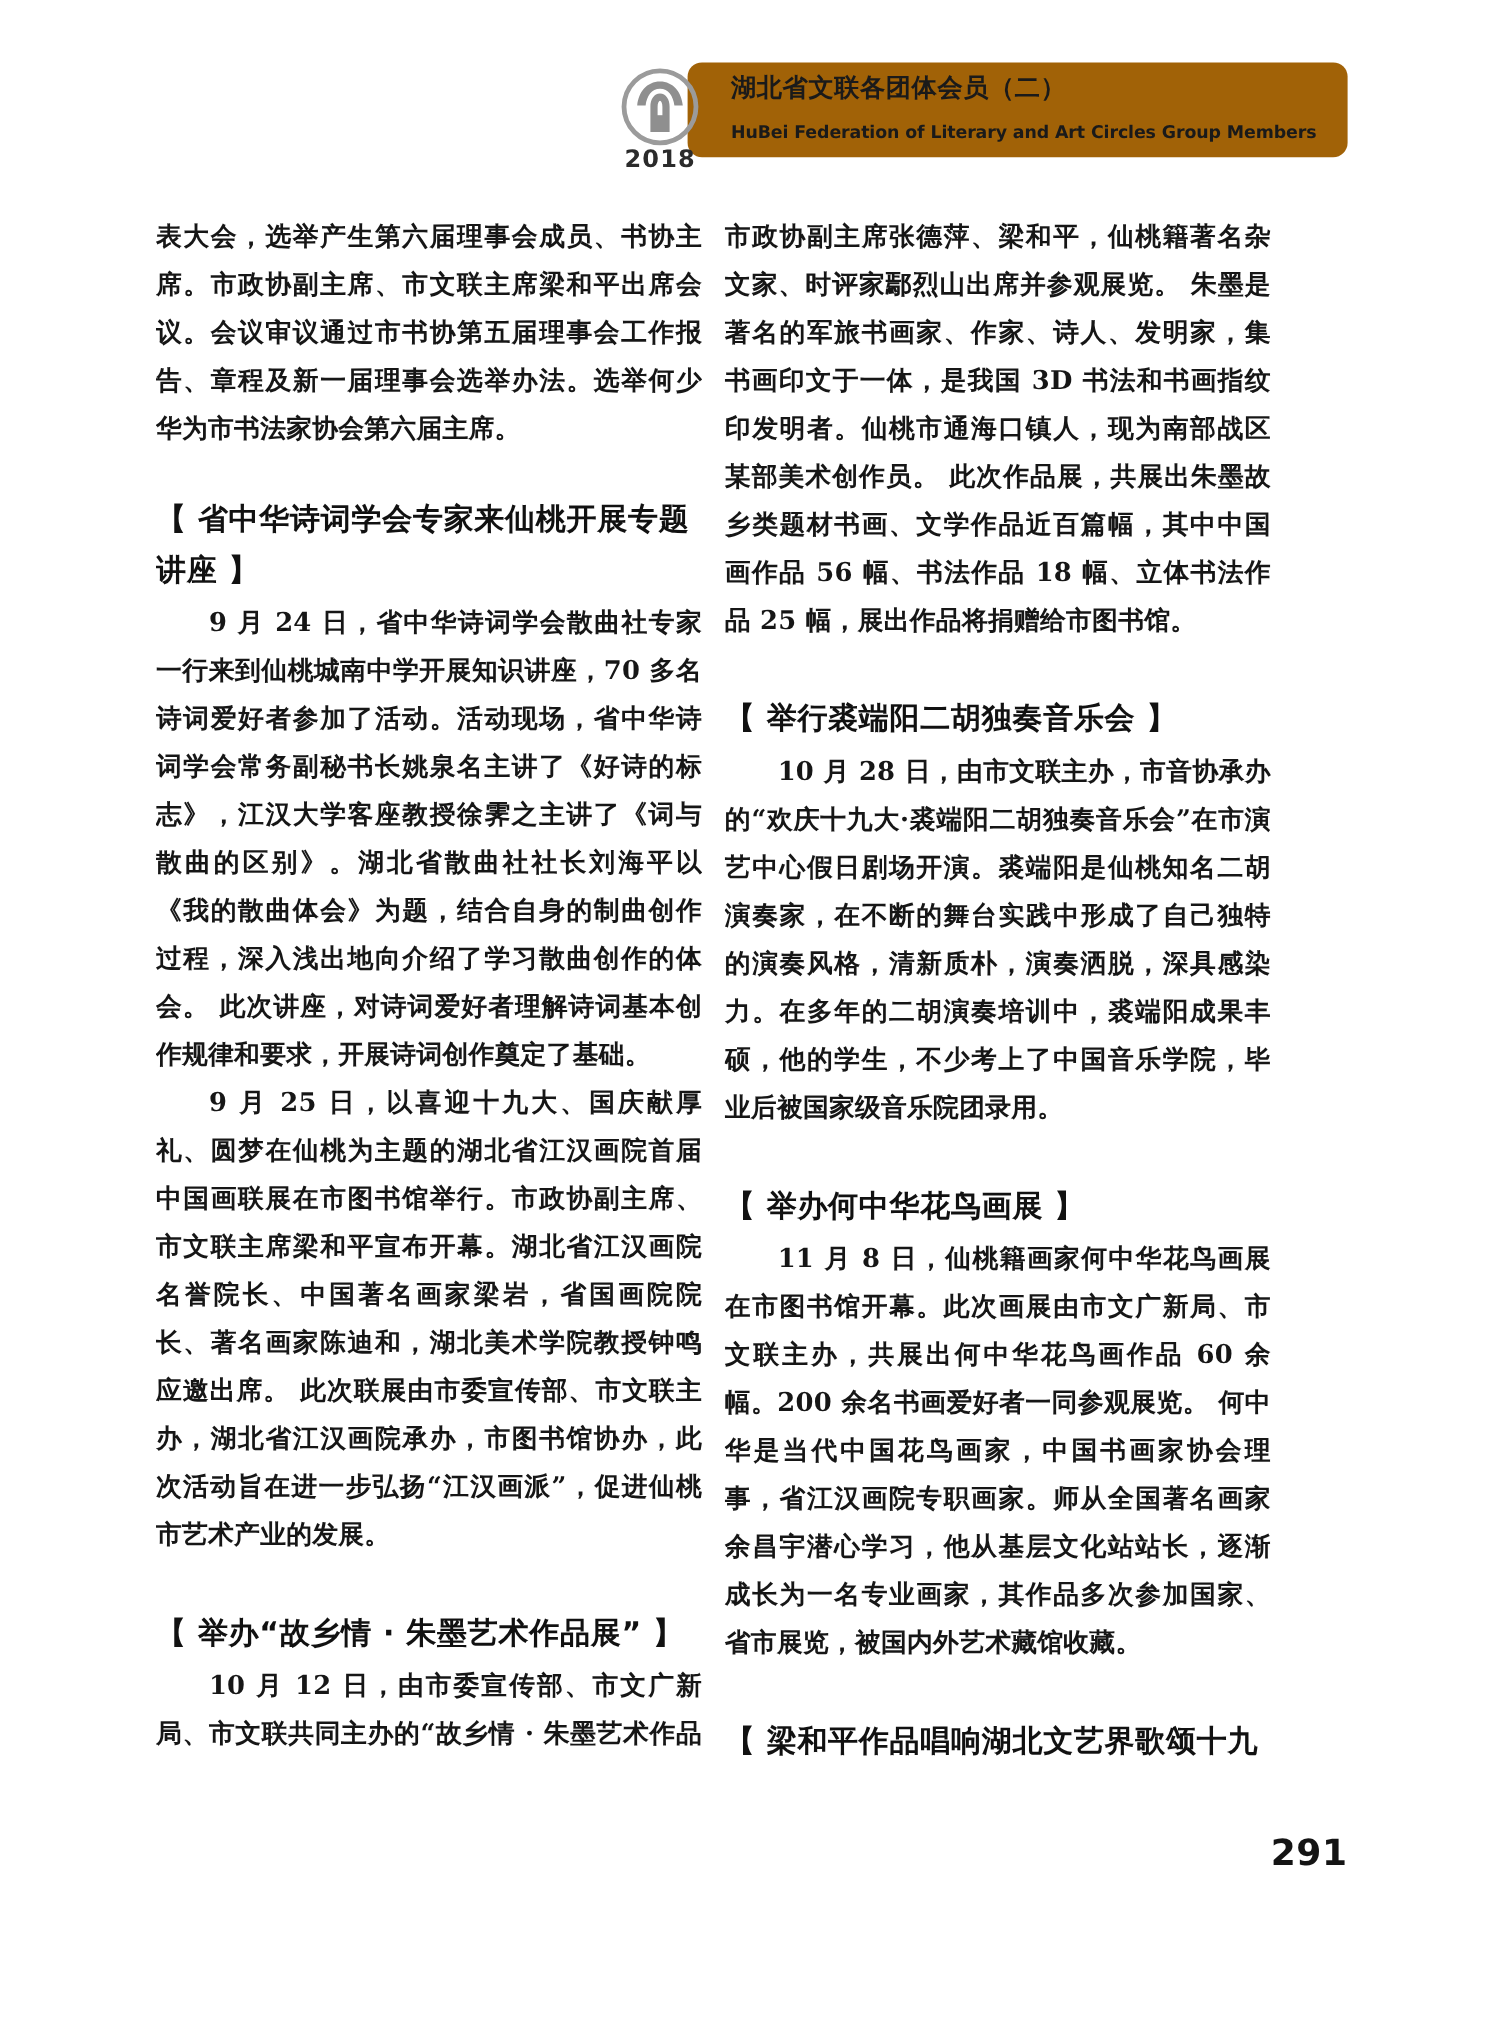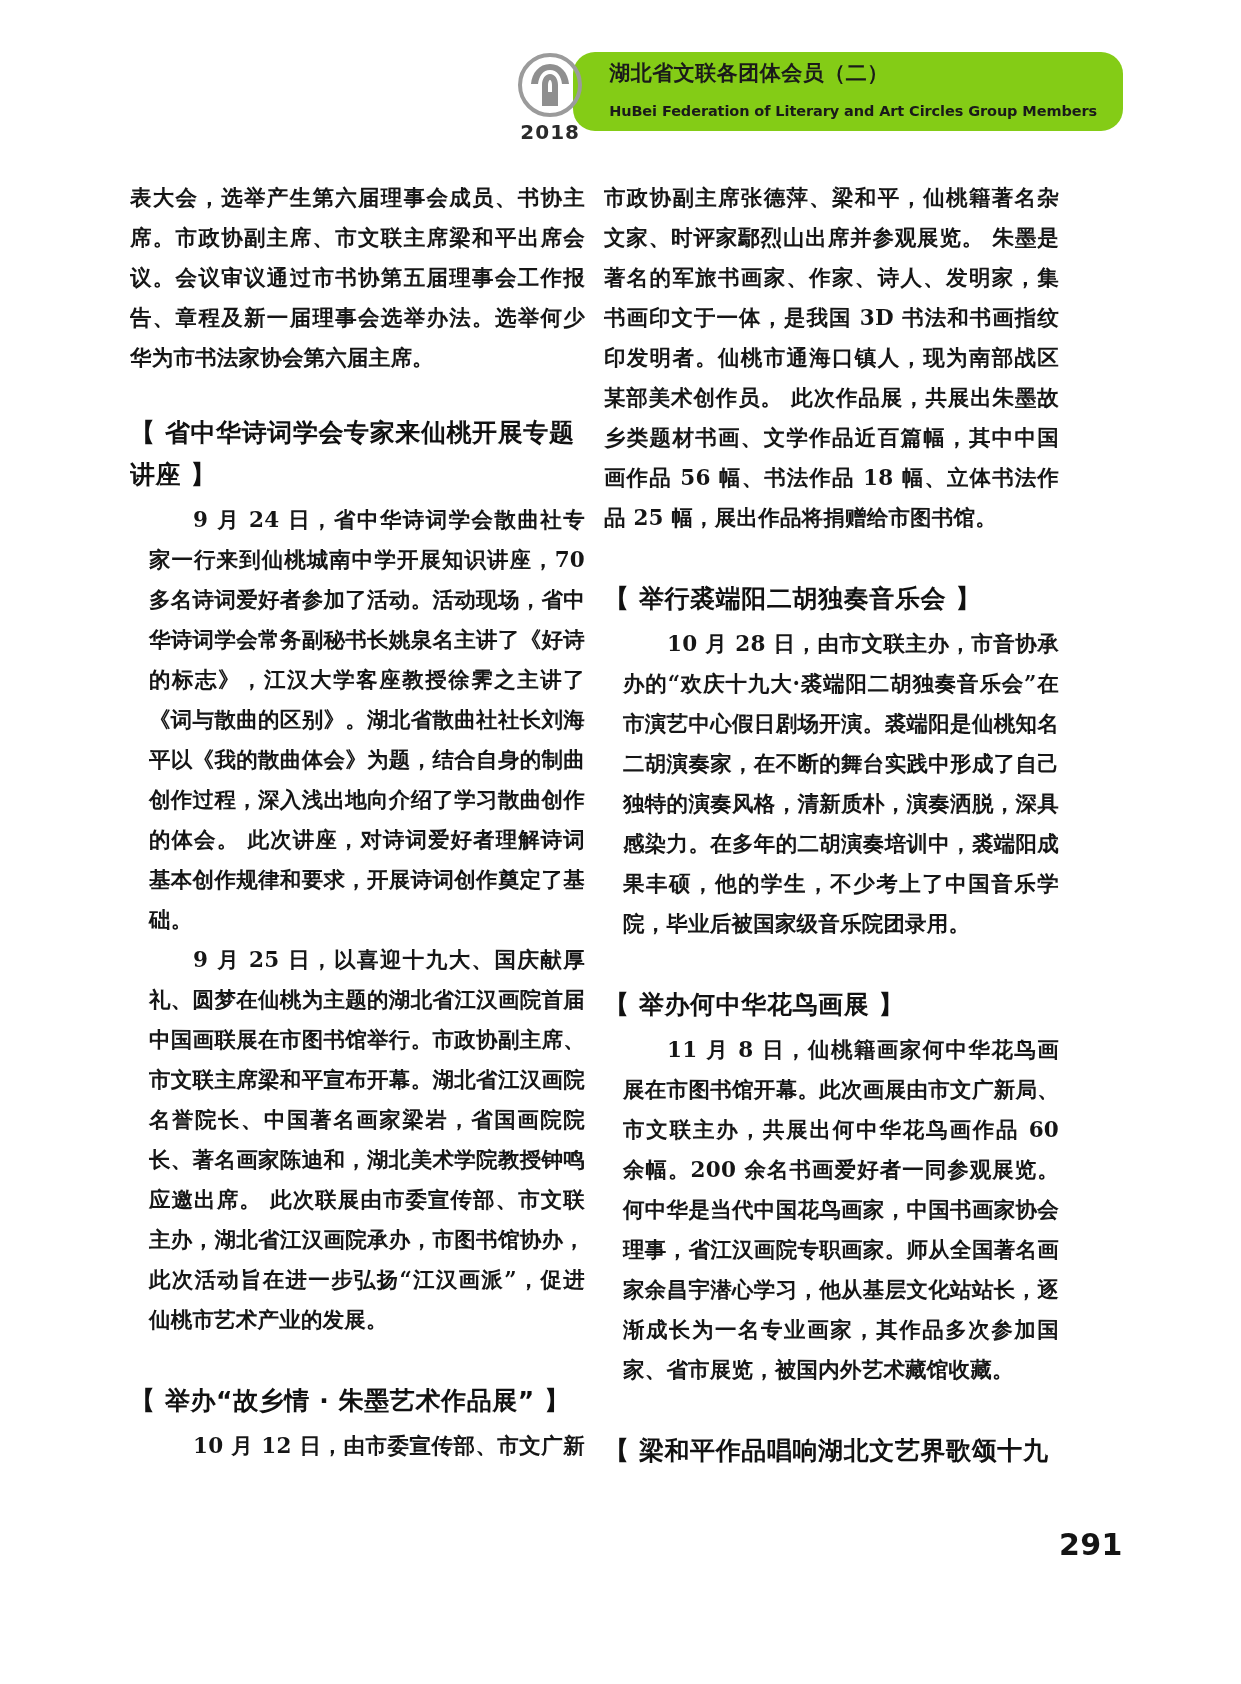--- a/index.html
+++ b/index.html
@@ -32,40 +32,40 @@
     align-items: flex-start;
   }
   .logo-block {
     position: relative;
     width: 86px;
     height: 92px;
     margin-right: 6px;
     display: flex;
     flex-direction: column;
     align-items: center;
-    justify-content: space-between;
+    justify-content: flex-end;
     z-index: 3;
   }
   .logo-mark {
     width: 66px;
     height: 66px;
     position: relative;
   }
   .logo-year {
     font-family: "DejaVu Sans", "Liberation Sans", sans-serif;
     font-weight: bold;
     font-size: 20px;
     letter-spacing: 1px;
     color: #2b2b2b;
     margin-top: -2px;
   }
   .title-band {
     position: relative;
-    background: #84cc16;
-    border-radius: 22px;
+    background: #a16207;
+    border-radius: 12px;
     padding: 8px 26px 10px 36px;
     margin-left: -26px;
     min-width: 420px;
     min-height: 58px;
     z-index: 1;
   }
   .title-cn {
     font-family: "DejaVu Sans", "Liberation Sans", sans-serif;
     font-weight: bold;
     font-size: 21px;
@@ -108,21 +108,21 @@
     font-family: "DejaVu Serif", "Liberation Serif", serif;
     font-size: 21.5px;
     line-height: 40px;
     text-align: justify;
     text-align-last: left;
     letter-spacing: 0.2px;
     margin: 0;
     color: #161616;
     font-weight: 600;
   }
-  .para.indent { text-indent: 2.05em; margin-left: 19px; }
+  .para.indent { text-indent: 2.05em; }
 
   .heading {
     font-family: "DejaVu Sans", "Liberation Sans", sans-serif;
     font-size: 25px;
     line-height: 42px;
     font-weight: bold;
     letter-spacing: 0.6px;
     color: #111111;
     margin: 40px 0 4px 0;
     text-align: left;

